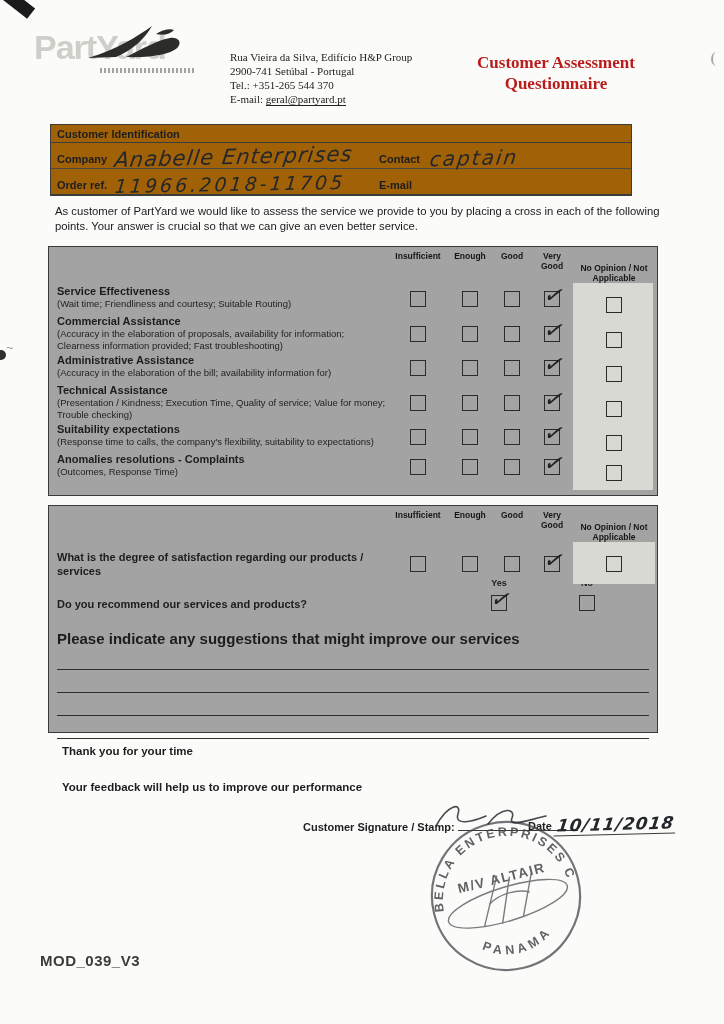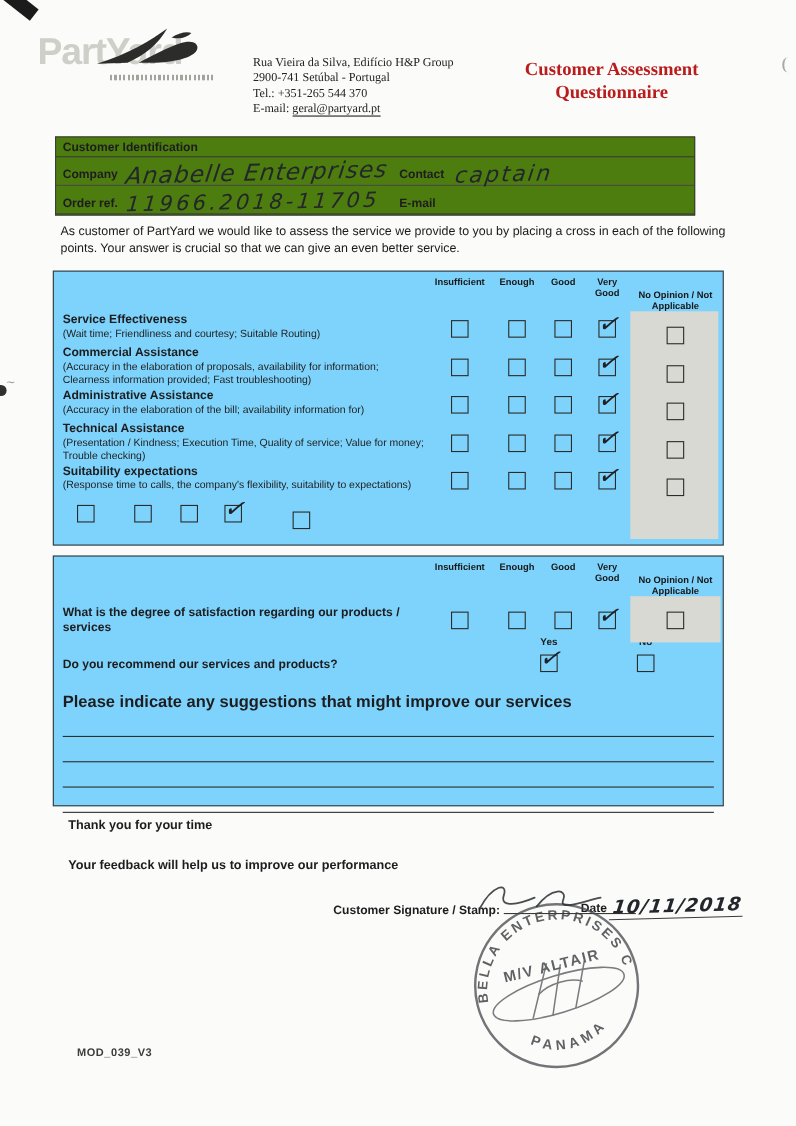--- a/index.html
+++ b/index.html
@@ -21,36 +21,36 @@
   .logo-text{font-weight:bold; font-size:34px; letter-spacing:-1px; color:#cfcfc9;}
   .logo-swoosh{position:absolute; left:52px; top:-4px;}
   .logo-tagline{position:absolute; left:66px; top:40px; width:96px; height:5px;
     background:repeating-linear-gradient(90deg,#8d8d88 0 2px,transparent 2px 4px); opacity:.8;}
   .addr{position:absolute; left:230px; top:50px; width:220px;
     font-family:"Liberation Serif", serif; font-size:11px; line-height:14px; color:#222;}
   .addr .email-u{border-bottom:1px solid #222;}
   .doc-title{position:absolute; left:438px; top:52px; width:236px; text-align:center;
     font-family:"Liberation Serif", serif; font-weight:bold; font-size:17px; line-height:21px; color:#b91c1c;}
   
-  .idbox{position:absolute; left:50px; top:124px; width:580px; border:1.5px solid #3c3c3a; background:#4d7c0f;}
+  .idbox{position:absolute; left:50px; top:124px; width:580px; border:1.5px solid #3c3c3a; background:#a16207;}
   .idhead{font-weight:bold; font-size:11px; padding:3px 6px 2px; border-bottom:1.4px solid #3c3c3a;}
   .idrow{display:flex; align-items:flex-end; height:25px; border-bottom:1.3px solid #4a4a48; padding:0 6px; position:relative;}
   .idrow:last-child{border-bottom:1.4px solid #3c3c3a;}
   .idlabel{font-weight:bold; font-size:11px; padding-bottom:3px; white-space:nowrap;}
   .idval{overflow:visible; white-space:nowrap;}
   .hw{font-family:"DejaVu Sans", sans-serif; font-style:italic; color:#23262b;
      transform:skewX(-9deg) rotate(-1.5deg); display:inline-block; line-height:1;}
   .hw-company{font-size:21px; letter-spacing:1px; margin-left:8px;}
   .hw-contact{font-size:20px; letter-spacing:2px; margin-left:10px;}
   .hw-order{font-size:19px; letter-spacing:3px; margin-left:8px; transform:skewX(-6deg) rotate(-1deg);}
-  .idcol2{position:absolute; left:312px; bottom:0; display:flex; align-items:flex-end; height:25px;}
+  .idcol2{position:absolute; left:328px; bottom:0; display:flex; align-items:flex-end; height:25px;}
   
   .intro{position:absolute; left:55px; top:204px; width:606px; font-size:11.3px; line-height:15px; color:#1a1a1c;}
   
-  .abox{position:absolute; left:48px; width:610px; border:1.6px solid #3a3a38; background:#7dd3fc; box-sizing:border-box;}
+  .abox{position:absolute; left:48px; width:610px; border:1.6px solid #3a3a38; background:#a3a3a3; box-sizing:border-box;}
   .abox1{top:246px; height:250px;}
   .abox2{top:505px; height:228px;}
   .gray-strip{position:absolute; left:524px; top:36px; bottom:5px; width:80px; background:#d9d9d3; z-index:0;}
   .hdr-row{display:flex; margin-left:340px; padding-top:5px; position:relative; z-index:1;}
   .hcell{font-weight:bold; font-size:8.5px; line-height:9.5px; text-align:center; color:#161616;}
   .c1{width:58px;} .c2{width:46px;} .c3{width:38px;} .c4{width:42px;} .c5{width:82px;margin-top:12px;}
   .arow{display:flex; position:relative; z-index:1; margin-top:2px;}
   .rtext{width:340px; box-sizing:border-box; padding-left:8px;}
   .rtitle{font-weight:bold; font-size:11px; line-height:13px;}
   .rdesc{font-size:9.5px; line-height:12px; color:#222;}
@@ -76,21 +76,21 @@
   .sline{height:22px; border-bottom:1.2px solid #2e2e2c; margin:0 8px;}
   
   .thanks{position:absolute; left:62px; top:745px; font-weight:bold; font-size:11.5px;}
   .feedback{position:absolute; left:62px; top:781px; font-weight:bold; font-size:11.5px;}
   .sigrow{position:absolute; left:303px; top:818px; font-weight:bold; font-size:11px;}
   .sig-underline{display:inline-block; width:120px; border-bottom:1.2px solid #3a3a38; height:12px;}
   .daterow{position:absolute; left:528px; top:816px; font-weight:bold; font-size:11px;}
   .hw-date{font-size:17px; letter-spacing:1px; border-bottom:1.2px solid #3a3a38; padding:0 2px 1px;}
   .stamp-wrap{position:absolute; left:418px; top:808px; transform:rotate(-14deg); opacity:.82;}
   .sig-scribble{position:absolute; left:428px; top:796px; z-index:3;}
-  .footer{position:absolute; left:40px; top:952px; font-weight:bold; font-size:10px; color:#3c3c3a; letter-spacing:.5px;margin-left:30px;}
+  .footer{position:absolute; left:40px; top:952px; font-weight:bold; font-size:15px; color:#3c3c3a; letter-spacing:.5px;}
 </style>
 </head>
 <body>
 
 <div class="page">
 
   <div class="art-corner"></div>
   <div class="art-left-dot"></div>
   <div class="art-left-tilde">~</div>
   <div class="art-right-c"></div>
@@ -253,20 +253,24 @@
         </div>
       <div class="ccell c4 cell-vg">
           <div class="cb"></div>
         </div>
       <div class="ccell c5">
           <div class="cb"></div>
         </div>
     </div>
 
     <div class="arow" data-checked="very_good">
+      <div class="rtext">
+        <div class="rtitle">Anomalies resolutions - Complaints</div>
+        <div class="rdesc">(Outcomes, Response Time)</div>
+      </div>
       <div class="ccell c1">
           <div class="cb"></div>
         </div>
       <div class="ccell c2">
           <div class="cb"></div>
         </div>
       <div class="ccell c3">
           <div class="cb"></div>
         </div>
       <div class="ccell c4 cell-vg">

